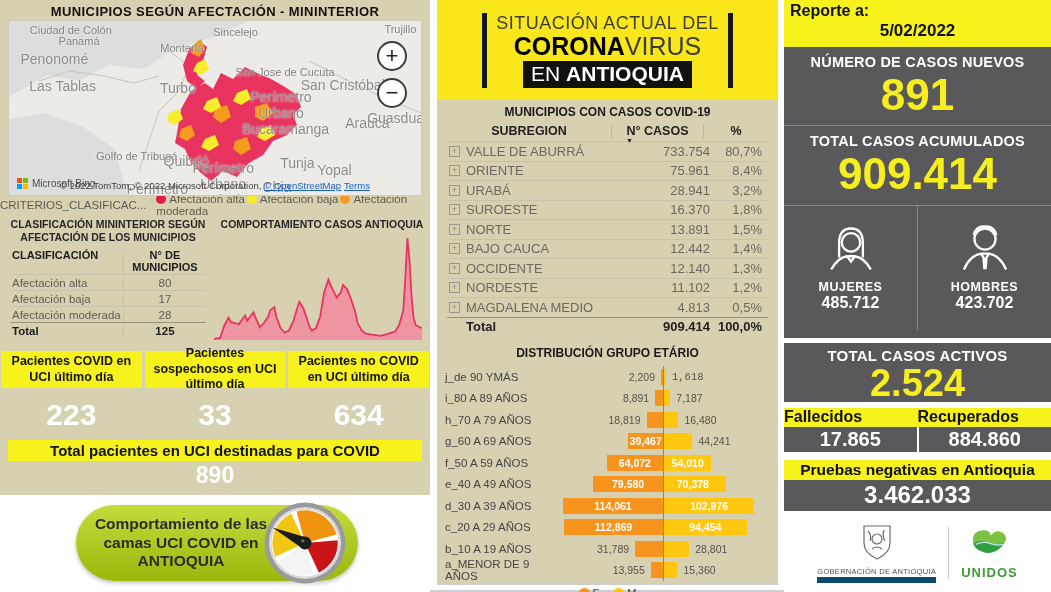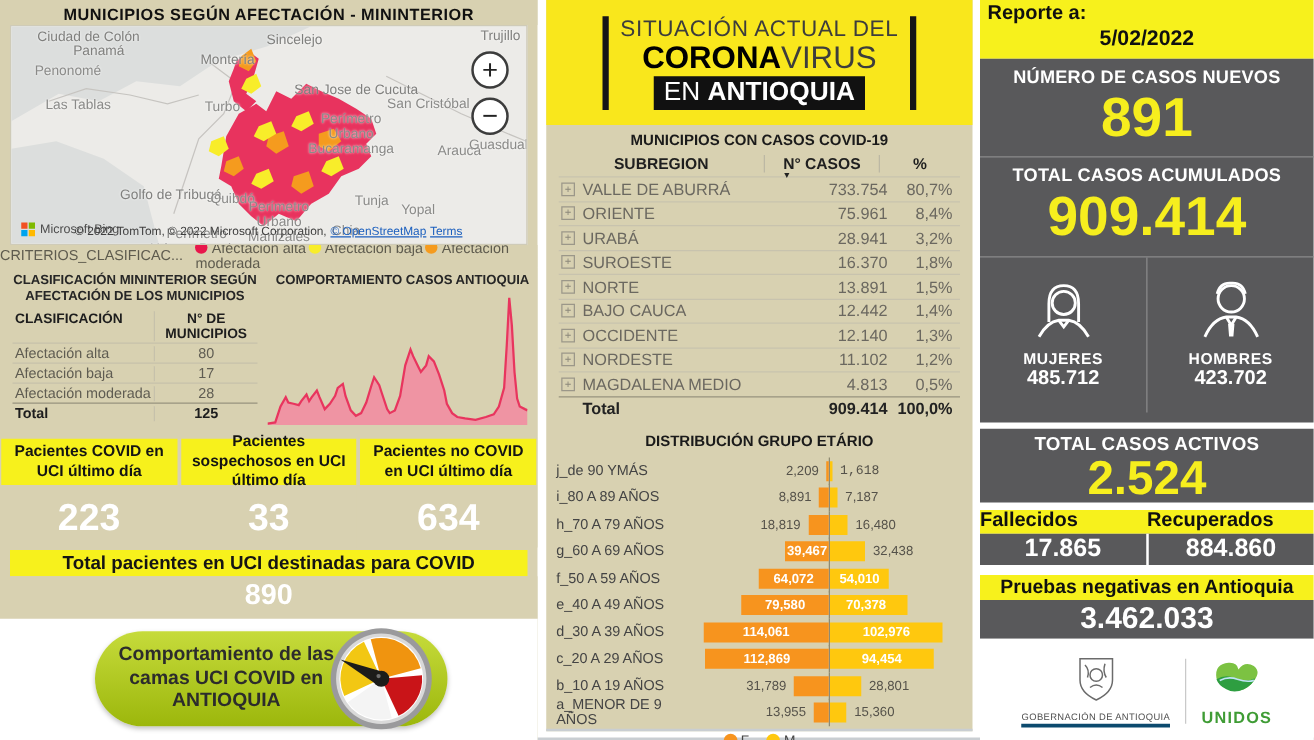--- a/index.html
+++ b/index.html
@@ -5,21 +5,21 @@
   * { margin:0; padding:0; box-sizing:border-box; }
   html,body { width:1051px; height:592px; background:#fff; font-family:"Liberation Sans", sans-serif; overflow:hidden; }
   .root { position:relative; width:1051px; height:592px; background:#fff; border-bottom:2px solid #c9ced2; }
 
   
   .left-panel { position:absolute; left:0; top:0; width:430px; height:592px; background:#fff; }
   .lp-tan { background:#d8d1b1; }
   .lp-title { height:20px; background:#d8d1b1; text-align:center; font-weight:bold; font-size:13px; color:#111; padding-top:4px; letter-spacing:.4px; }
   .map { position:relative; margin:0 8px; height:176px; background:#e9e8e5; overflow:hidden; border:1px solid #cfcbb8; }
   .map svg.basemap { position:absolute; inset:0; }
-  .map-label { position:absolute; font-size:11px; color:#8a8a88; white-space:nowrap; transform:translate(-50%,0); text-shadow:0 0 2px #fff; }
+  .map-label { position:absolute; font-size:14px; color:#8a8a88; white-space:nowrap; transform:translate(-50%,0); text-shadow:0 0 2px #fff; }
   .map-label.big { font-size:11px; color:#7f7f7d; }
   .zoom-btn { position:absolute; right:14px; width:30px; height:30px; border-radius:50%; background:#fff; border:2px solid #3c3c3c; color:#222; font-size:22px; line-height:26px; text-align:center; cursor:pointer; }
   .zoom-in { top:20px; } .zoom-out { top:57px; }
   .bing { position:absolute; left:8px; bottom:6px; display:flex; align-items:center; gap:4px; font-size:10px; color:#4d4d4d; }
   .mslogo { display:grid; grid-template-columns:5px 5px; grid-template-rows:5px 5px; gap:1px; }
   .mslogo i { display:block; }
   .attribution { position:absolute; left:0; right:0; bottom:4px; text-align:center; font-size:9.5px; color:#3f3f3f; }
   .attribution a { color:#1b5fbe; text-decoration:underline; margin-left:3px; cursor:pointer; }
   .legend-strip { height:18px; background:#d8d1b1; display:flex; align-items:center; justify-content:center; gap:10px; font-size:11.5px; color:#5e5b4e; }
   .legend-strip .dot { display:inline-block; width:10px; height:10px; border-radius:50%; margin-right:3px; vertical-align:-1px; }
@@ -106,21 +106,21 @@
   .rp-active .rp-big { font-size:38px; line-height:1.0; }
   .fr-head { display:flex; margin-top:6px;justify-content:center; }
   .fr-head div { flex:1; font-size:16px; padding:0 0 1px; }
   .fr-vals { display:flex; height:25px; }
   .fr-vals div { flex:1; font-size:20px; font-weight:bold; line-height:25px; }
   .fr-vals div:first-child { border-right:2px solid #fff; }
   .neg-head { margin-top:8px; font-size:15.5px; text-align:center; padding:1px 0; }
   .neg-val { height:31px; font-size:24px; font-weight:bold; line-height:30px; }
   .rp-logos { height:86px; background:#fff; display:flex; align-items:center; justify-content:center; gap:12px; border-bottom:2px solid #c9ced2; }
   .gob { text-align:center; }
-  .gob .gob-name { font-size:7.5px; color:#4f4f4f; letter-spacing:.3px; border-bottom:3px solid #0c4a6e; padding-bottom:1px; margin-top:2px; }
+  .gob .gob-name { font-size:7.5px; color:#4f4f4f; letter-spacing:.3px; border-bottom:6px solid #0c4a6e; padding-bottom:1px; margin-top:2px; }
   .logo-sep { width:1px; height:52px; background:#c9c9c9; }
   .unidos { text-align:center; }
   .unidos .u-name { font-size:13px; font-weight:bold; color:#3f9c35; letter-spacing:1px; margin-top:1px; }
 </style>
 </head>
 <body>
 
 <div class="root">
 
   <div class="left-panel lp-tan">
@@ -384,21 +384,21 @@
             <span class="pyr-val out" style="left: 131.448px;">16,480</span>
           </div>
         </div>
         <div class="pyr-row">
           <span class="pyr-label">g_60 A 69 AÑOS</span>
           <div class="pyr-chart">
             <div class="pyr-center"></div>
             <div class="pyr-bar" style="left: 75.3983px; width: 34.6017px; background: rgb(247, 148, 30);"></div>
             <div class="pyr-bar" style="left: 111px; width: 28.4392px; background: rgb(255, 200, 14);"></div>
             <span class="pyr-val inside" style="left: 75.3983px; width: 34.6017px;">39,467</span>
-            <span class="pyr-val out" style="left: 145.439px;">32,438</span>
+            <span class="pyr-val out" style="left: 145.439px;">44,241</span>
           </div>
         </div>
         <div class="pyr-row">
           <span class="pyr-label">f_50 A 59 AÑOS</span>
           <div class="pyr-chart">
             <div class="pyr-center"></div>
             <div class="pyr-bar" style="left: 53.8265px; width: 56.1735px; background: rgb(247, 148, 30);"></div>
             <div class="pyr-bar" style="left: 111px; width: 47.3519px; background: rgb(255, 200, 14);"></div>
             <span class="pyr-val inside" style="left: 53.8265px; width: 56.1735px;">64,072</span>
             <span class="pyr-val inside" style="left: 111px; width: 47.3519px;">54,010</span>

